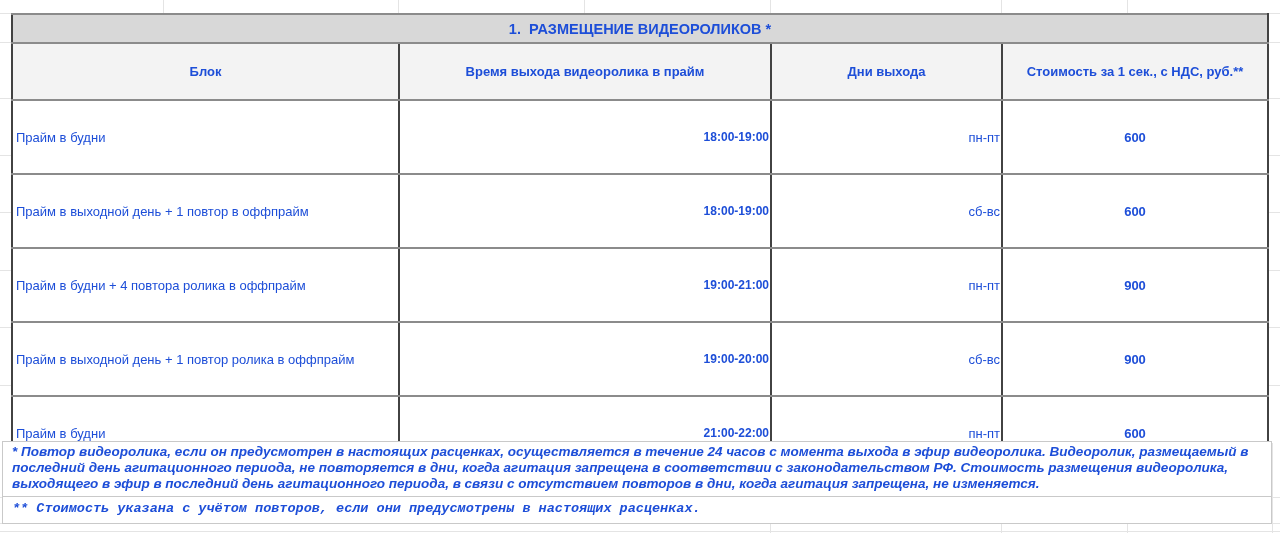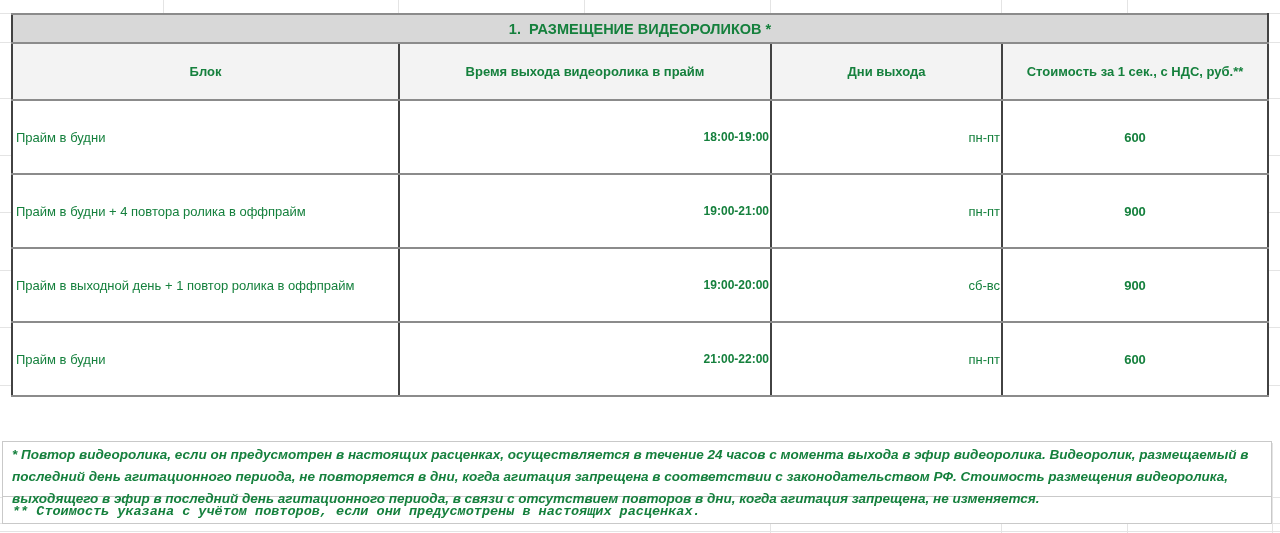--- a/index.html
+++ b/index.html
@@ -1,18 +1,18 @@
 <!DOCTYPE html>
 <html><head>
 <meta charset="utf-8">
 <style>
   html,body { margin:0; padding:0; background:#ffffff; }
   .canvas {
     position:relative; width:1280px; height:533px; background:#ffffff;
-    font-family:"Liberation Sans", sans-serif; color:#15803d; overflow:hidden;
+    font-family:"Liberation Sans", sans-serif; color:#1d4ed8; overflow:hidden;
   }
   
   .gl { position:absolute; background:#e4e4e4; }
   .gl-h { height:1px; left:0; width:1280px; }
   .gl-v { width:1px; }
 
   
   table.rates {
     position:absolute; left:11px; top:13px; width:1256px;
     border-collapse:collapse; table-layout:fixed;
@@ -38,21 +38,21 @@
   td.time   { font-size:12px; font-weight:bold; text-align:right; vertical-align:middle; }
   td.days   { font-size:13px; text-align:right; vertical-align:middle; }
   td.price  { font-size:13px; font-weight:bold; text-align:center; vertical-align:middle; }
 
   
   .footnotes {
     position:absolute; left:2px; top:441px; width:1268px;
     border:1px solid #c9c9c9; background:#ffffff;
   }
   .footnote {
-    font-weight:bold; font-style:italic; font-size:13.5px; line-height:22px;
+    font-weight:bold; font-style:italic; font-size:13.5px; line-height:16px;
     padding:2px 8px 0 9px; box-sizing:border-box;
   }
   .fn-1 { height:55px; border-bottom:1px solid #c9c9c9; }
   .fn-2 { height:26px; padding-top:4px;font-family:Liberation Mono, monospace; }
 </style>
 </head>
 <body>
 
 <div class="canvas">
 
@@ -97,20 +97,26 @@
       </tr>
     </thead>
     <tbody id="body-rows">
         <tr class="data-row">
           <td class="block">Прайм в будни</td>
           <td class="time">18:00-19:00</td>
           <td class="days">пн-пт</td>
           <td class="price">600</td>
         </tr>
         <tr class="data-row">
+          <td class="block">Прайм в выходной день + 1 повтор в оффпрайм</td>
+          <td class="time">18:00-19:00</td>
+          <td class="days">сб-вс</td>
+          <td class="price">600</td>
+        </tr>
+        <tr class="data-row">
           <td class="block">Прайм в будни + 4 повтора ролика в оффпрайм</td>
           <td class="time">19:00-21:00</td>
           <td class="days">пн-пт</td>
           <td class="price">900</td>
         </tr>
         <tr class="data-row">
           <td class="block">Прайм в выходной день + 1 повтор ролика в оффпрайм</td>
           <td class="time">19:00-20:00</td>
           <td class="days">сб-вс</td>
           <td class="price">900</td>

